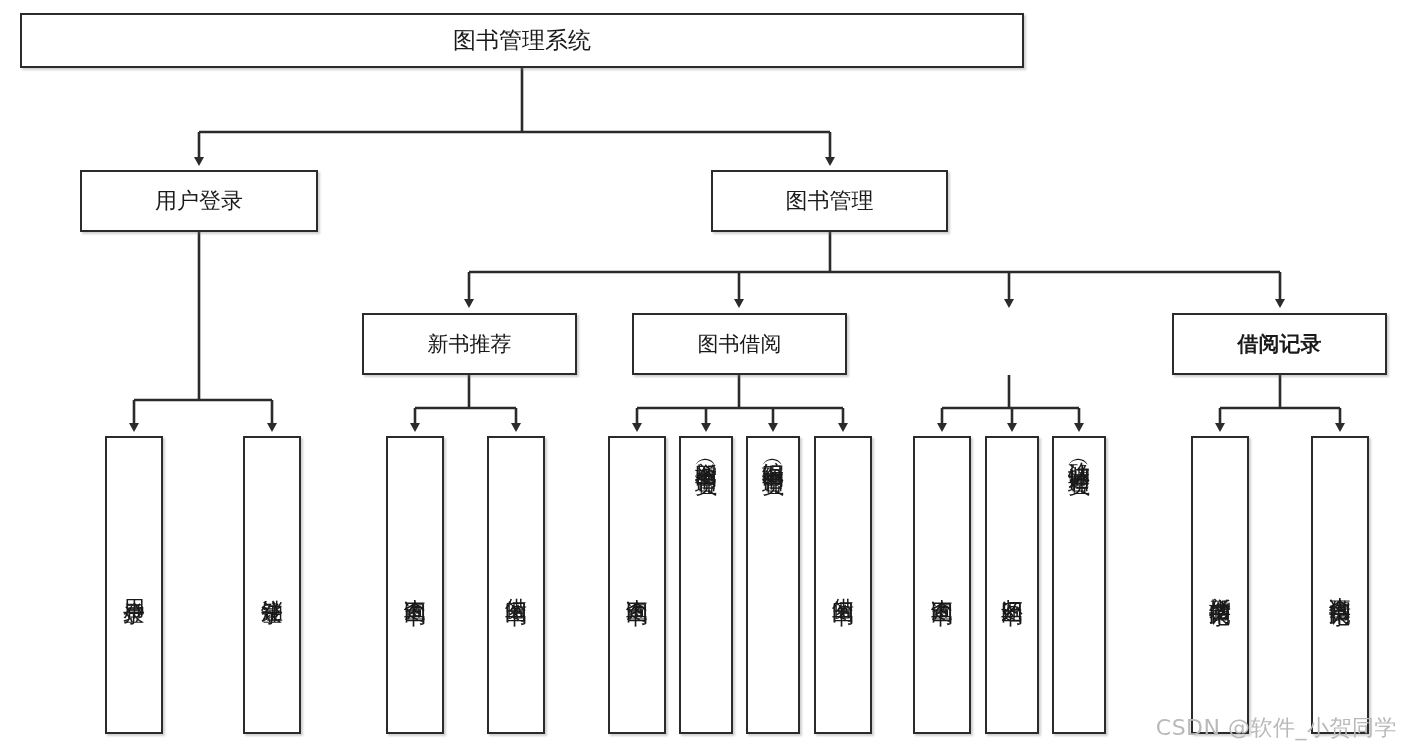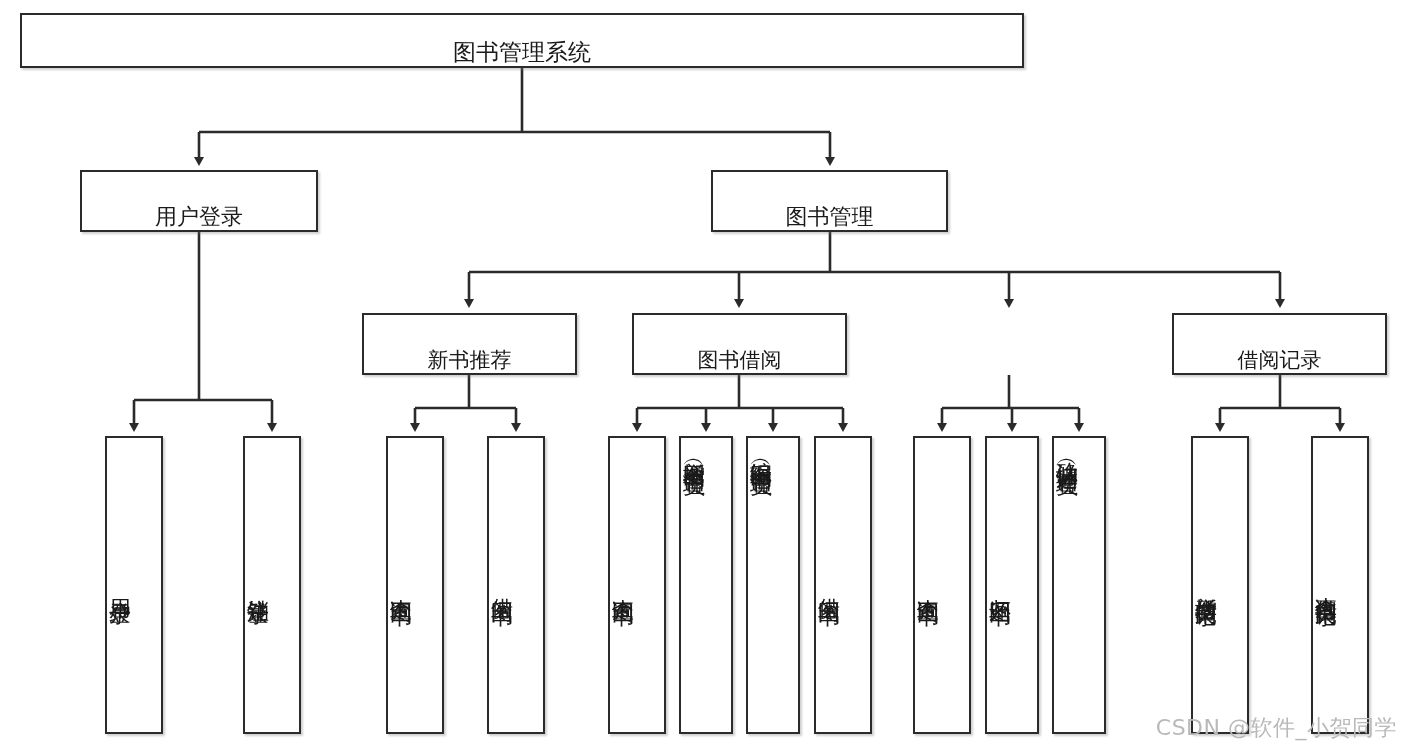--- a/index.html
+++ b/index.html
@@ -26,21 +26,21 @@
     height: 747px;
     pointer-events: none;
   }
   .node {
     position: absolute;
     box-sizing: border-box;
     background: #ffffff;
     border: 2px solid #2b2b2b;
     box-shadow: 2px 2px 2px rgba(120,120,120,0.35);
     display: flex;
-    align-items: flex-end;
+    align-items: center;
     justify-content: center;
     line-height: 1.18;
   }
   .node.root {
     font-size: 23px;
   }
   .node.level1 {
     font-size: 22px;
   }
   .node.level2 {
@@ -136,21 +136,21 @@
   <div class="node level1" style="left: 711px; top: 170px; width: 237px; height: 62px;">
     <span class="node-label">图书管理</span>
   </div>
 
   <div class="node level2" style="left: 362px; top: 313px; width: 215px; height: 62px;">
     <span class="node-label">新书推荐</span>
   </div>
   <div class="node level2" style="left: 632px; top: 313px; width: 215px; height: 62px;">
     <span class="node-label">图书借阅</span>
   </div>
-  <div class="node level2" style="left: 1172px; top: 313px; width: 215px; height: 62px;">
+  <div class="node level2" style="left: 1172px; top: 313px; width: 215px; height: 62px; font-weight: bold;">
     <span class="node-label">借阅记录</span>
   </div>
 
   <div class="node leaf" style="left: 105px; top: 436px; width: 58px; height: 298px;">
     <span class="node-label">用户登录</span>
   </div>
   <div class="node leaf" style="left: 243px; top: 436px; width: 58px; height: 298px;">
     <span class="node-label">注销登录</span>
   </div>
   <div class="node leaf" style="left: 386px; top: 436px; width: 58px; height: 298px;">

